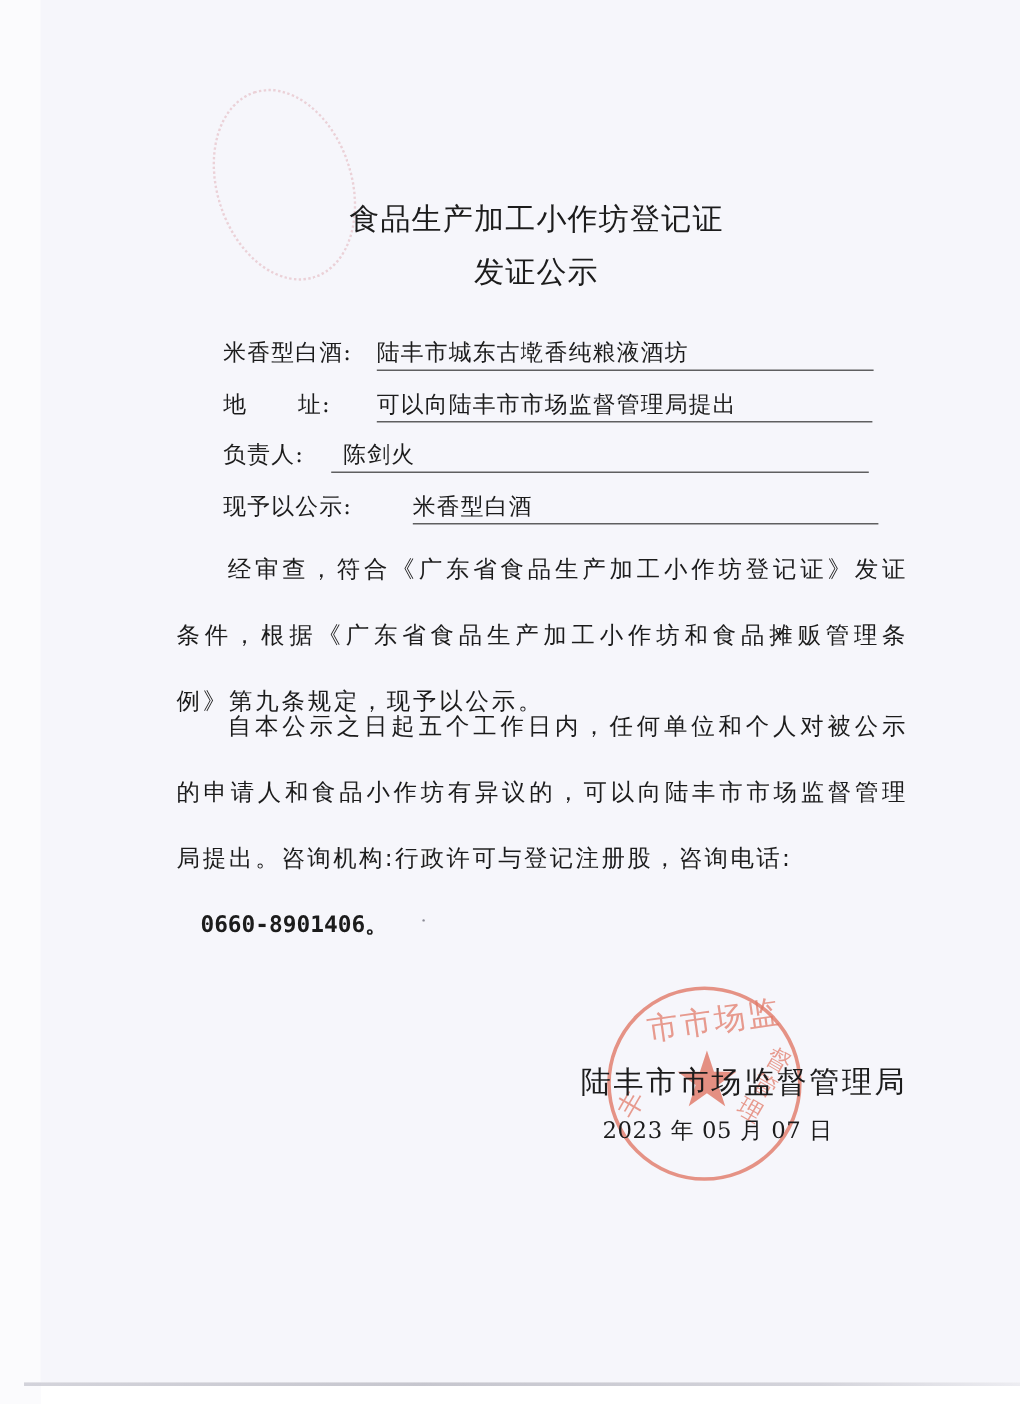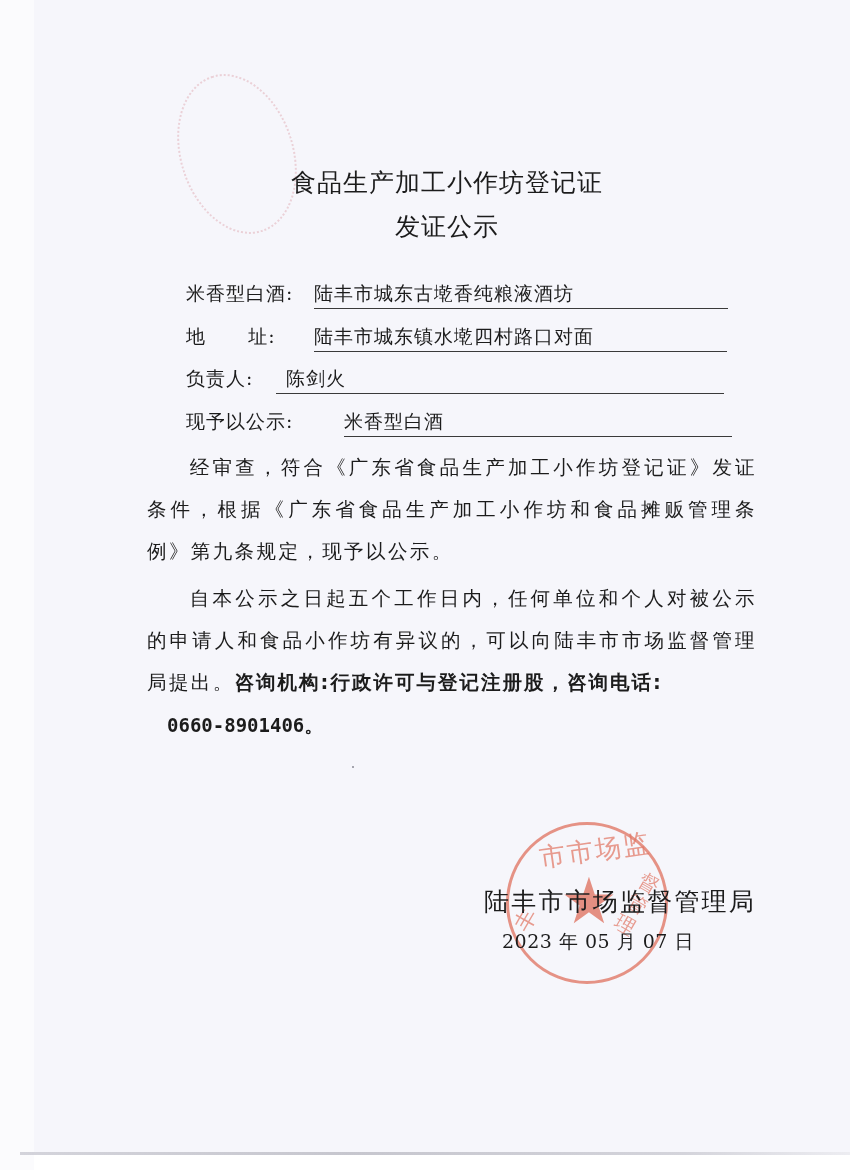--- a/index.html
+++ b/index.html
@@ -92,29 +92,29 @@
   .row1 { top: 281px; }
   .row2 { top: 324px; }
   .row3 { top: 366px; }
   .row4 { top: 409px; }
 
   .para {
     position: absolute;
     left: 147px;
     width: 610px;
     font-size: 19.5px;
-    line-height: 42px;
+    line-height: 55px;
     letter-spacing: 2.4px;
     text-align: justify;
   }
   .para-1 { top: 447px; }
   .para-2 { top: 578px; }
   .indent { display: inline-block; width: 42px; }
   .bold {
-    font-weight: bold;
+    font-weight: normal;
     font-family: "DejaVu Sans", "Liberation Sans", sans-serif;
     letter-spacing: 2px;
   }
   .phone {
     font-weight: bold;
     font-family: "DejaVu Sans Mono", "Liberation Mono", monospace;
     letter-spacing: 0;
     font-size: 19px;
     margin-left: 20px;
   }
@@ -182,21 +182,21 @@
 
 <div class="field-row row1">
   <span class="field-label">米香型白酒:</span>
   <div class="field-line" style="left:128px; width:414px;"></div>
   <span class="field-value" style="left:128px; width:414px;">陆丰市城东古墘香纯粮液酒坊</span>
 </div>
 
 <div class="field-row row2">
   <span class="field-label">地      址:</span>
   <div class="field-line" style="left:128px; width:413px;"></div>
-  <span class="field-value" style="left:128px; width:413px;">陆丰市城东镇水墘四村路口对面</span>
+  <span class="field-value" style="left:128px; width:413px;">可以向陆丰市市场监督管理局提出</span>
 </div>
 
 <div class="field-row row3">
   <span class="field-label">负责人:</span>
   <div class="field-line" style="left:90px; width:448px;"></div>
   <span class="field-value" style="left:100px; width:448px;">陈剑火</span>
 </div>
 
 <div class="field-row row4">
   <span class="field-label">现予以公示:</span>

